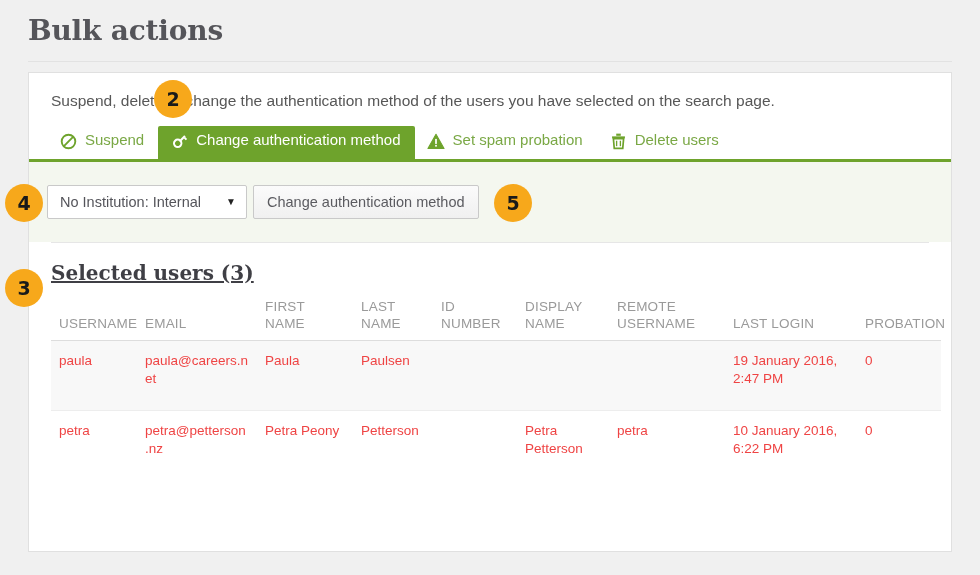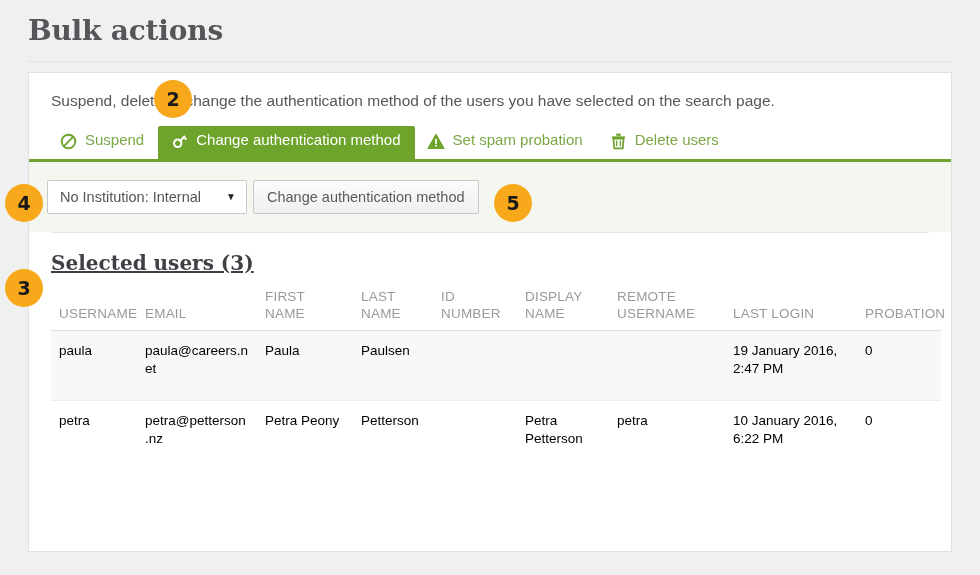--- a/index.html
+++ b/index.html
@@ -73,21 +73,21 @@
     background: #6ea32c;
     color: #ffffff;
     border-radius: 2px 2px 0 0;
   }
   .tab .ico { display:inline-flex; align-items:center; justify-content:center; width:19px; height:19px; flex:0 0 19px; }
 
   
   .toolbar {
     background: #f4f7ef;
     padding: 12px 18px;
-    height: 70px;
+    height: 80px;
     display: flex;
     align-items: center;
     gap: 0;
   }
   .select-box {
     position: relative;
     display: inline-flex;
     align-items: center;
     justify-content: space-between;
     min-width: 200px;
@@ -139,21 +139,21 @@
     font-size: 13.5px;
     color: #9a9a9a;
     letter-spacing: 0.2px;
     vertical-align: bottom;
     padding: 0 8px 7px 8px;
     border-bottom: 1px solid #dddddd;
     line-height: 1.25;
   }
   table.users td {
     font-size: 13.5px;
-    color: #000000;
+    color: #ef4444;
     vertical-align: top;
     padding: 11px 8px 22px 8px;
     border-bottom: 1px solid #ededed;
     line-height: 1.35;
     word-wrap: break-word;
   }
   table.users tbody tr:nth-child(odd) td { background: #f8f8f8; }
   table.users tbody tr:nth-child(even) td { background: #ffffff; }
   table.users tbody tr:last-child td { border-bottom: none; }
 

